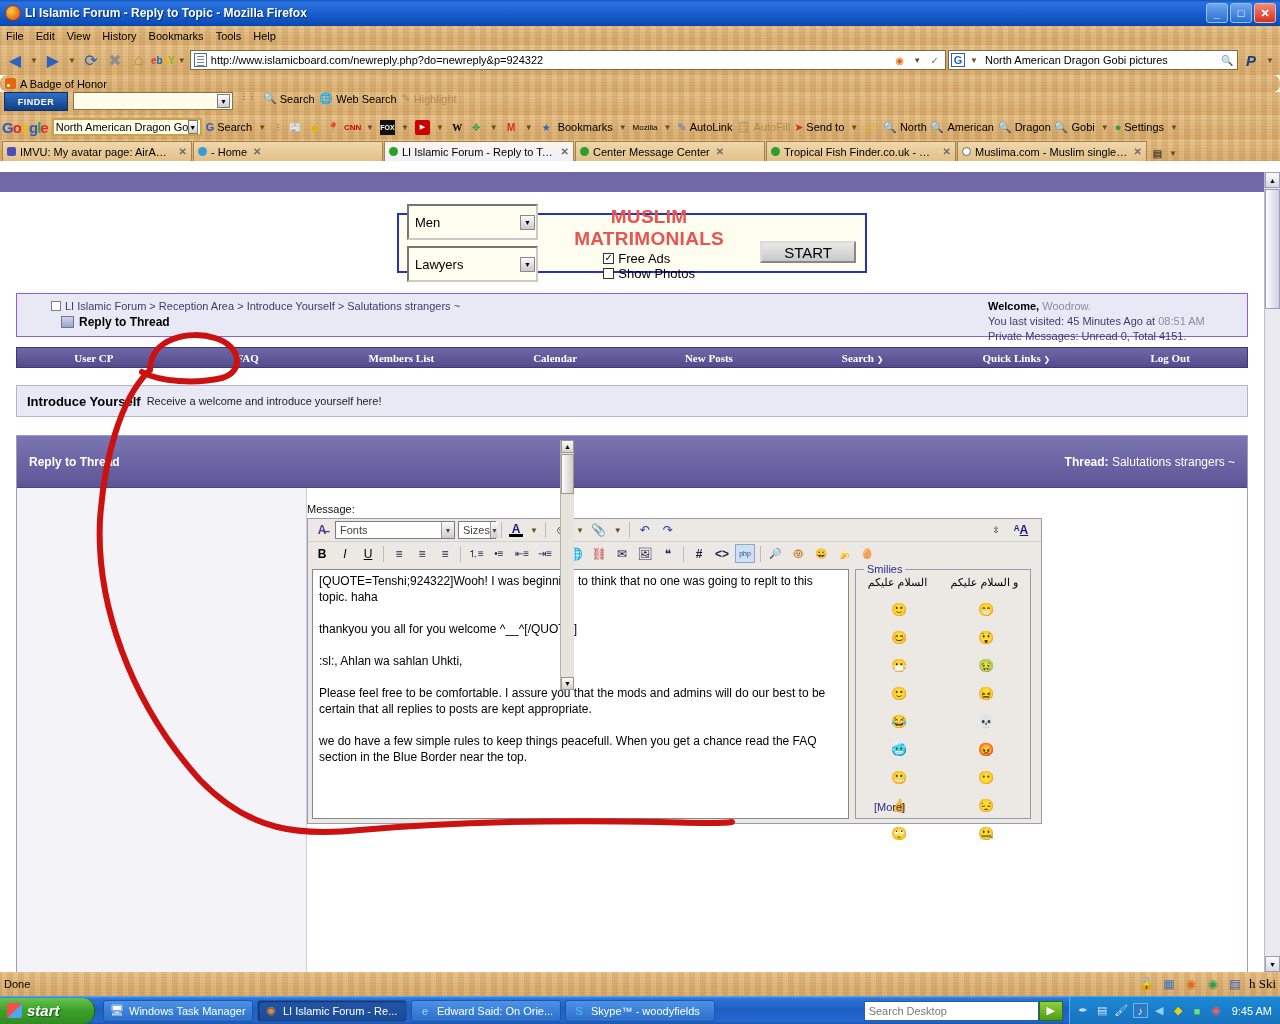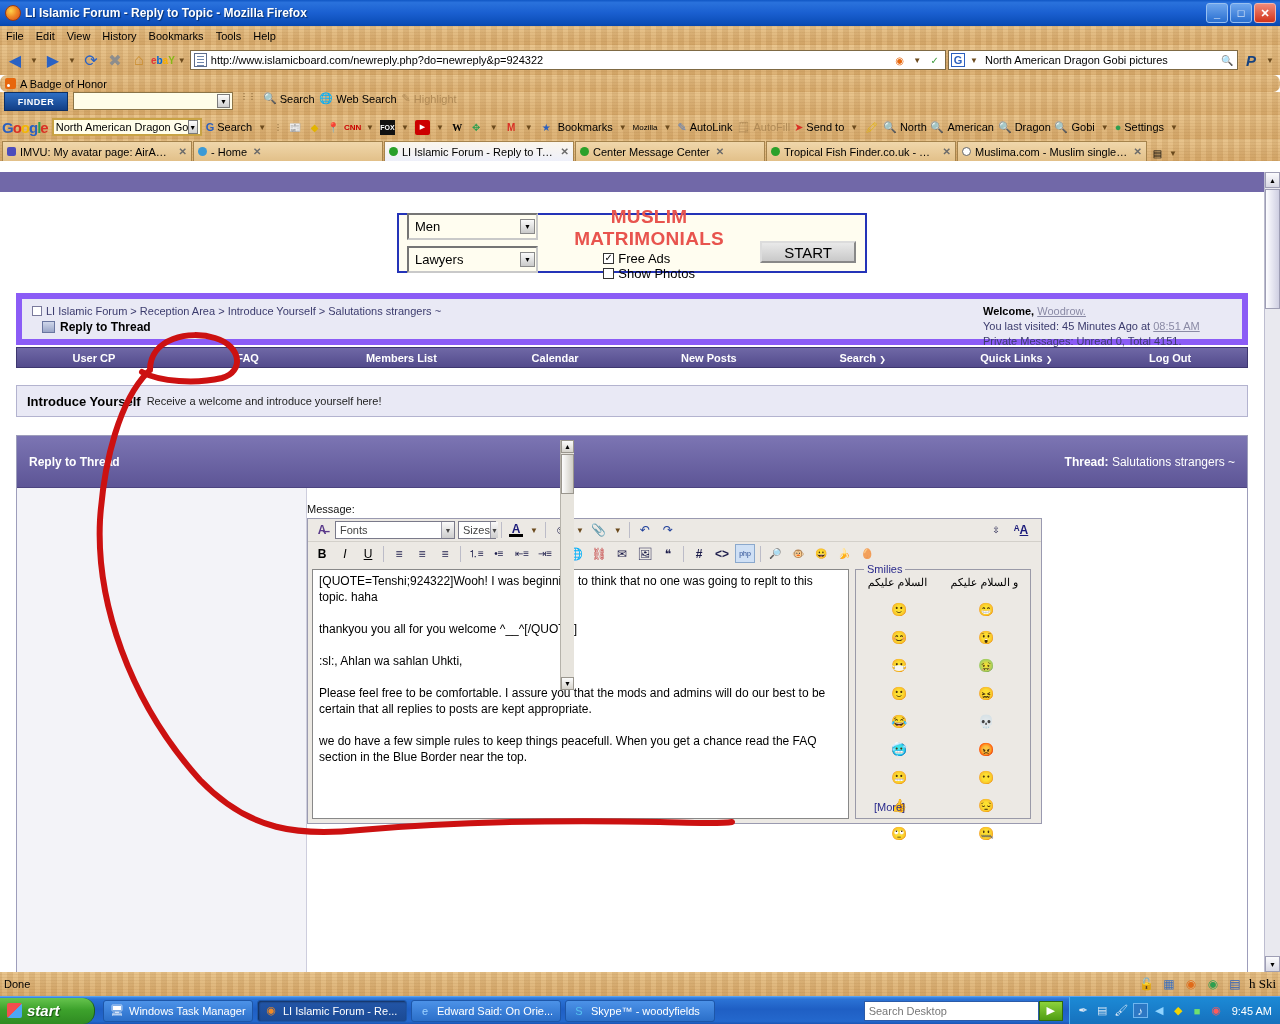--- a/index.html
+++ b/index.html
@@ -104,53 +104,53 @@
   #pagescroll{position:absolute;right:0;top:0;width:16px;height:800px;background:#e9e9ef;border-left:1px solid #bdbdd0;}
   #pagescroll .arr{height:16px;background:linear-gradient(180deg,#fbfbfd,#d8d8e4);border:1px solid #9e9eb4;display:flex;align-items:center;justify-content:center;font-size:7px;}
   #pagescroll .thumb{position:absolute;top:17px;left:0;width:15px;height:120px;background:linear-gradient(90deg,#fdfdff,#cfcfe2);border:1px solid #9e9eb4;}
   #pagescroll .arr.bot{position:absolute;bottom:0;left:0;width:15px;}
 
   .ad{
     position:absolute; left:397px; top:213px; width:470px; height:60px;
     background:#fffdf0;border:2px solid #2433b8; display:flex; align-items:center;
   }
   .ad .selects{width:145px;padding-left:8px;display:flex;flex-direction:column;gap:6px;}
-  .adsel{height:27px;background:#fffdf0;border:2px inset #c9c9c9;display:flex;align-items:center;justify-content:space-between;padding:0 1px 0 6px;font-size:13px;}
+  .adsel{height:36px;background:#fffdf0;border:2px inset #c9c9c9;display:flex;align-items:center;justify-content:space-between;padding:0 1px 0 6px;font-size:13px;}
   .adsel .ar{width:15px;height:15px;background:linear-gradient(180deg,#fafafa,#cacaca);border:1px solid #8a8a8a;display:flex;align-items:center;justify-content:center;font-size:7px;}
   .ad .mid{flex:1 1 auto;text-align:center;}
   .ad .mmtitle{color:#e8544e;font-size:19px;font-weight:bold;letter-spacing:.3px;font-family:"Liberation Sans",sans-serif;}
   .ad .opts{font-size:13px;text-align:left;display:inline-block;margin-top:1px;}
   .ad .opts label{display:flex;align-items:center;gap:4px;}
   .cbx{width:11px;height:11px;border:1px solid #333;background:#fff;display:inline-flex;align-items:center;justify-content:center;font-size:10px;line-height:1;}
   .ad .startbtn{
     width:100px;height:22px;margin-right:9px;align-self:flex-end;margin-bottom:8px;
     background:linear-gradient(180deg,#e9e9e9,#c9c9c9);border:2px outset #dcdcdc;
     display:flex;align-items:center;justify-content:center;font-size:15px;
   }
 
   
   .fwrap{position:absolute;left:16px;width:1232px;}
   .crumbbox{
-    top:293px;height:52px;background:#e9e9f5;border:6px solid #8b5cf6;display:flex;
+    top:293px;height:44px;background:#e9e9f5;border:1px solid #8b5cf6;display:flex;padding-left:24px;
   }
   .crumbbox .left{flex:1 1 auto;padding:6px 0 0 10px;}
   .crumb{font-size:11px;color:#3b3b6d;}
   .crumb .sq{display:inline-block;width:10px;height:10px;border:1px solid #7a7a9c;background:#fff;margin-right:4px;vertical-align:-1px;}
   .crumb a{color:#3b3b6d;text-decoration:none;}
   .crumbtitle{font-size:12px;font-weight:bold;color:#000;margin-top:3px;padding-left:10px;display:flex;align-items:center;gap:5px;}
   .crumbtitle .ico{width:13px;height:12px;background:linear-gradient(180deg,#cfd6ea,#9aa6c8);border:1px solid #6a76a0;}
   .crumbbox .right{width:265px;padding:5px 8px 0 6px;font-size:11px;color:#3b3b6d;line-height:15px;}
   .crumbbox .right b{color:#000;}
-  .crumbbox .right .g{color:#8a8aa5;text-decoration:underline;}
+  .crumbbox .right .g{color:#8a8aa5;}
 
   .navstrip{
     top:347px;height:21px;background:linear-gradient(180deg,#6f68a6,#534b8c);
     border:1px solid #3e3770;display:flex;align-items:center;color:#fff;font-size:11px;font-weight:bold;
   }
-  .navstrip .it{flex:1 1 0;text-align:center;}
+  .navstrip .it{flex:1 1 0;text-align:center;font-family:Liberation Serif, serif;}
   .navstrip .it .cv{font-size:8px;font-weight:normal;}
 
   .fdesc{
     top:385px;height:32px;background:#e9e9f5;border:1px solid #b3b3cf;
     display:flex;align-items:center;padding-left:10px;gap:6px;
   }
   .fdesc .t{font-size:13px;font-weight:bold;color:#000;}
   .fdesc .d{font-size:11px;color:#222;}
 
   .panel{top:435px;height:540px;border:1px solid #9d9dbb;background:#fff;}

